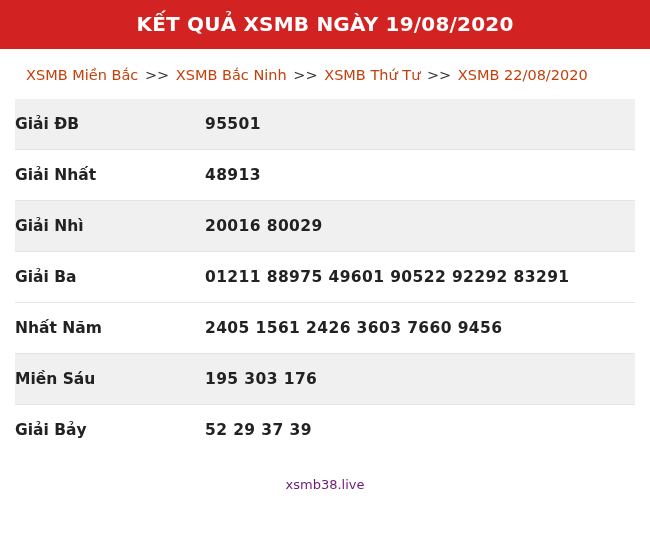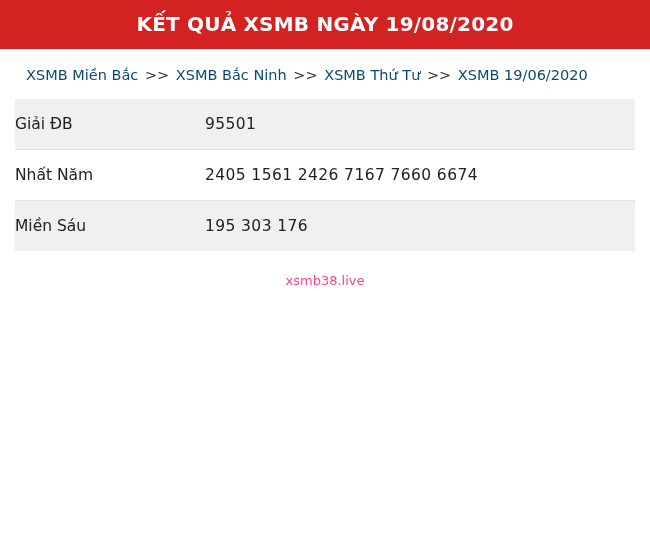--- a/index.html
+++ b/index.html
@@ -31,32 +31,33 @@
     font-weight: bold;
     letter-spacing: 0.2px;
   }
   .breadcrumb {
     padding: 18px 10px 16px 26px;
     font-size: 14.5px;
     color: #333333;
     white-space: nowrap;
   }
   .breadcrumb .crumb {
-    color: #0c4a6e;
+    color: #c2410c;
     margin-top: 44px;
   }
   .breadcrumb .sep {
     color: #333333;
     padding: 0 2px;
   }
   .table {
     width: 620px;
     margin: 0 auto;
     border-collapse: collapse;
     table-layout: fixed;
+    font-weight: bold;
   }
   .table tr.alt td {
     background: #f0f0f0;
   }
   .table td {
     padding: 0;
     height: 50px;
     vertical-align: middle;
     font-size: 15.5px;
     border-bottom: 1px solid #e4e4e4;
@@ -71,53 +72,69 @@
     color: #222222;
   }
   .cell-value {
     padding-left: 4px;
     color: #222222;
     letter-spacing: 0.4px;
   }
   .footer {
     text-align: center;
     font-size: 13px;
-    color: #ec4899;
+    color: #701a75;
     padding-top: 22px;
   }
 </style>
 </head>
 <body>
 
 <div class="page">
 
   <div class="header">KẾT QUẢ XSMB NGÀY 19/08/2020</div>
 
   <div class="breadcrumb">
     <span class="crumb">XSMB Miền Bắc</span>
     <span class="sep">&gt;&gt;</span>
     <span class="crumb">XSMB Bắc Ninh</span>
     <span class="sep">&gt;&gt;</span>
     <span class="crumb">XSMB Thứ Tư</span>
     <span class="sep">&gt;&gt;</span>
-    <span class="crumb">XSMB 19/06/2020</span>
+    <span class="crumb">XSMB 22/08/2020</span>
   </div>
 
   <table class="table">
     <tbody>
       <tr class="alt">
         <td class="cell-label">Giải ĐB</td>
         <td class="cell-value">95501</td>
       </tr>
       <tr>
+        <td class="cell-label">Giải Nhất</td>
+        <td class="cell-value">48913</td>
+      </tr>
+      <tr class="alt">
+        <td class="cell-label">Giải Nhì</td>
+        <td class="cell-value">20016 80029</td>
+      </tr>
+      <tr>
+        <td class="cell-label">Giải Ba</td>
+        <td class="cell-value">01211 88975 49601 90522 92292 83291</td>
+      </tr>
+      <tr>
         <td class="cell-label">Nhất Năm</td>
-        <td class="cell-value">2405 1561 2426 7167 7660 6674</td>
+        <td class="cell-value">2405 1561 2426 3603 7660 9456</td>
       </tr>
       <tr class="alt">
         <td class="cell-label">Miền Sáu</td>
         <td class="cell-value">195 303 176</td>
+      </tr>
+      <tr>
+        <td class="cell-label">Giải Bảy</td>
+        <td class="cell-value">52 29 37 39</td>
       </tr>
     </tbody>
   </table>
 
   <div class="footer">xsmb38.live</div>
 
 </div>
 
 </body></html>

